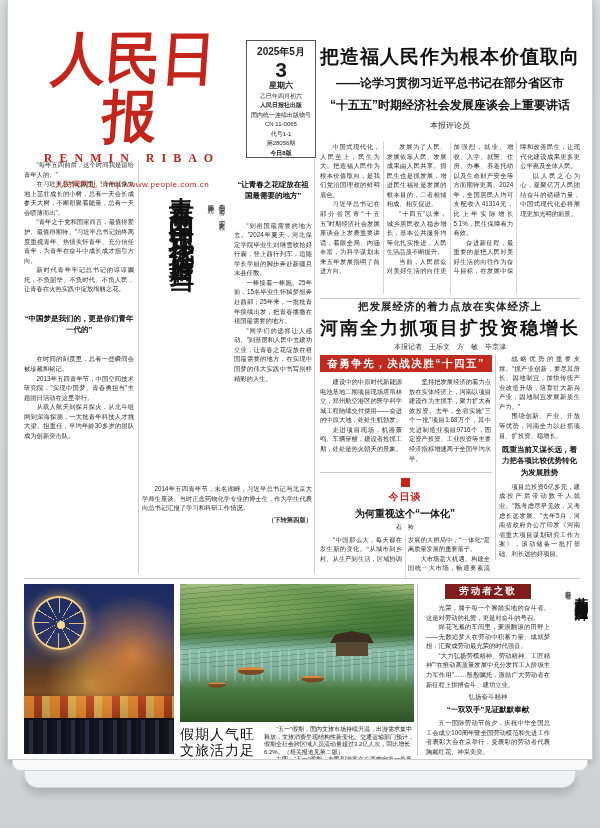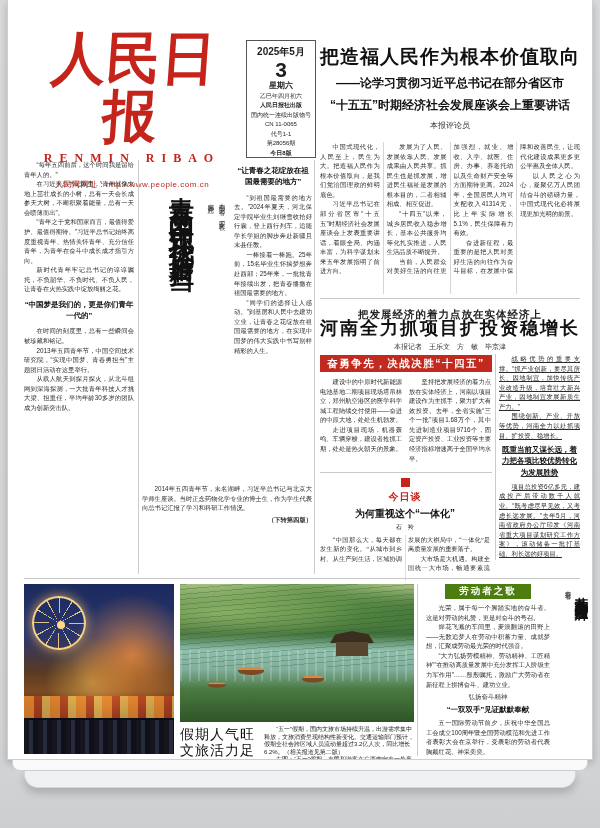--- a/index.html
+++ b/index.html
@@ -48,50 +48,50 @@
   .r1 { left:312px; top:298px; width:260px; height:1px; }
   .r2 { left:312px; top:472px; width:172px; height:1px; }
   .r3 { left:16px;  top:578px; width:556px; height:1px; }
   .vl { width:1px; background:#cccccc; }
   .vla { left:130px; top:160px; height:414px; }
   .vlb { left:306px; top:160px; height:414px; }
   .vlc { left:487px; top:354px; height:206px; }
   .vld { left:409px; top:584px; height:172px; }
 
   
-  .hn-kicker { left:312px; top:308px; width:260px; text-align:center;
+  .hn-kicker { left:312px; top:300px; width:260px; text-align:center;
                font-family:Liberation Sans, sans-serif; font-weight:700;
                font-size:10.5px; color:#222; letter-spacing:1px; }
   .hn-title { left:312px; top:316px; width:260px; text-align:left;
               font-size:18px; font-weight:900; letter-spacing:2px; color:#111; }
   .hn-byline { left:312px; top:342px; width:260px; text-align:center;
                font-family:"Liberation Serif","DejaVu Serif",serif; font-size:7px; color:#333; }
   .hn-banner { left:312px; top:355px; width:172px; height:17px; background:#c22a20;
                color:#fff; font-weight:900; font-size:10.5px; letter-spacing:1.5px;
                display:flex; align-items:center; justify-content:center; }
   .hn-ab { left:312px; top:377px; width:172px; height:92px; display:flex; gap:7px; }
   .hn-ab > div { width:82px; height:92px; }
-  .hn-c { left:491px; top:354px; width:81px; height:206px;text-decoration:underline; }
+  .hn-c { left:491px; top:354px; width:81px; height:206px; }
   .pullquote { font-weight:900; font-size:7.5px; text-align:center; text-indent:0 !important;
                margin:4px 0; line-height:1.5; color:#111; }
 
   
   .jrt { left:312px; top:478px; width:170px; height:84px; }
   .jr-head { display:flex; align-items:center; gap:3px;flex-direction:column; }
   .jr-sq { width:9px; height:9px; background:#c5241b; }
   .jr-label { color:#c5241b; font-weight:900; font-size:10px; letter-spacing:1px; }
   .jr-title { font-size:10px; font-weight:900; text-align:center; margin-top:3px; color:#111; }
   .jr-author { font-size:6px; text-align:center; margin-top:2px; }
   .jr-cols { margin-top:3px; height:46px; column-count:2; column-gap:6px;
              column-rule:1px solid #ddd; font-size:6.2px; }
 
   
   .y-col1 { left:16px; top:160px; width:110px; height:414px; }
   .y-sub { font-weight:900; font-size:7.5px; text-align:center; text-indent:0 !important;
-           margin:5px 0; line-height:1.5; color:#111; }
+           margin:19px 0; line-height:1.5; color:#111; }
   .y-vt { left:158px; top:176px; height:400px; writing-mode:vertical-rl;
           font-size:25px; font-weight:900; letter-spacing:6px; color:#111; }
   .y-by { left:196px; top:198px; height:200px; writing-mode:vertical-rl;
           font-family:"Liberation Serif","DejaVu Serif",serif; font-size:6.5px;
           letter-spacing:2px; color:#333; }
   .y-by div { margin-left:2px; }
   .y-col2 { left:226px; top:160px; width:78px; height:320px; }
   .y-bot { left:134px; top:484px; width:170px; height:88px; }
   .jump { text-align:right; font-weight:700; font-size:6.3px; margin-top:2px; }
 
@@ -134,21 +134,21 @@
   .b3 { left:24px; top:70%; transform:scale(.7); }
 
   .cap { left:172px; top:726px; width:234px; height:30px; display:flex; gap:6px; }
   .cap-title { width:78px; font-size:14px; font-weight:400; line-height:1.15;
                letter-spacing:1px; color:#111; }
   .cap-text { flex:1; font-size:6px; line-height:1.25; }
   .cap-text p { text-indent:2em; }
 
   
   .labor { left:412px; top:584px; width:130px; height:172px; padding-left:6px; }
-  .l-badge { width:86px; height:15px; margin:0 auto 4px auto; background:#4d7c0f; color:#fff;
+  .l-badge { width:86px; height:15px; margin:0 auto 4px auto; background:#7f1d1d; color:#fff;
              font-weight:900; font-size:9.5px; letter-spacing:2px;
              display:flex; align-items:center; justify-content:center; }
   .l-sub-kai { font-family:"Liberation Serif","DejaVu Serif",serif; font-size:6.5px;
                text-align:center; text-indent:0 !important; margin-top:3px; color:#333; }
   .l-sub { font-weight:900; font-size:7.5px; text-align:center; text-indent:0 !important;
            margin:2px 0 3px 0; color:#111; }
   .l-vt { left:546px; top:586px; width:36px; height:168px; writing-mode:vertical-rl; }
   .l-vt-title { font-size:13.5px; font-weight:900; letter-spacing:1px; color:#111; }
   .l-vt-by { font-family:"Liberation Serif","DejaVu Serif",serif; font-size:6px;
              letter-spacing:1px; color:#444; margin-left:3px; }

